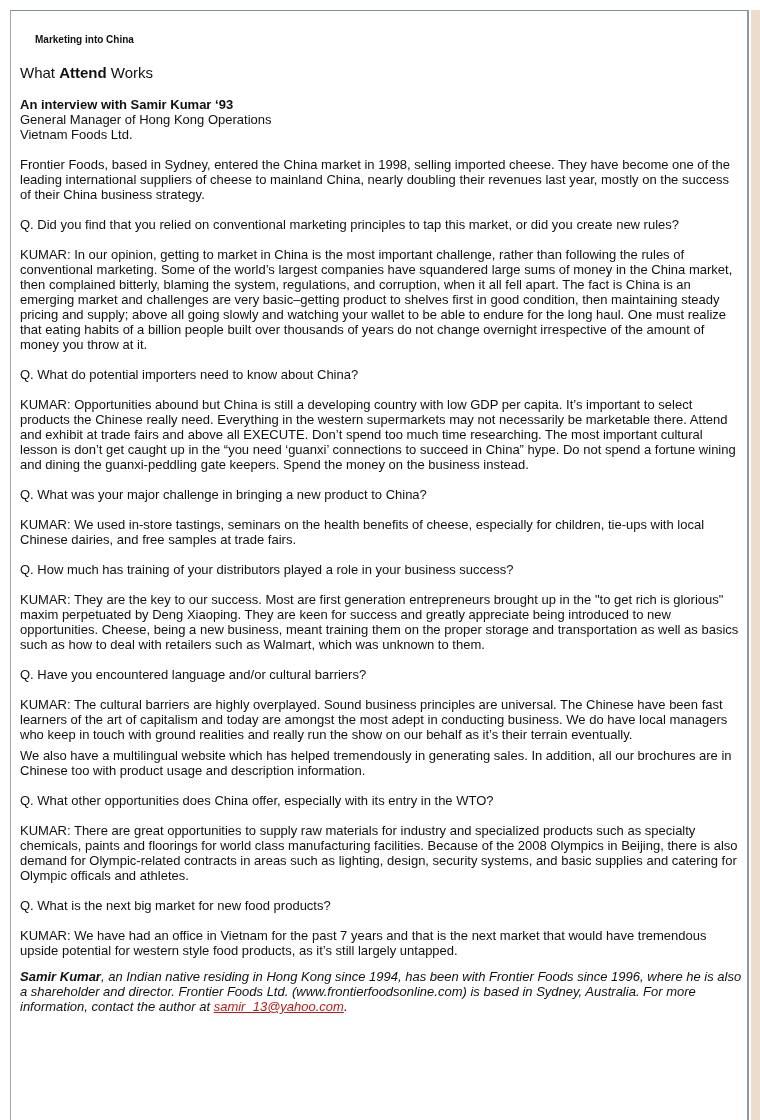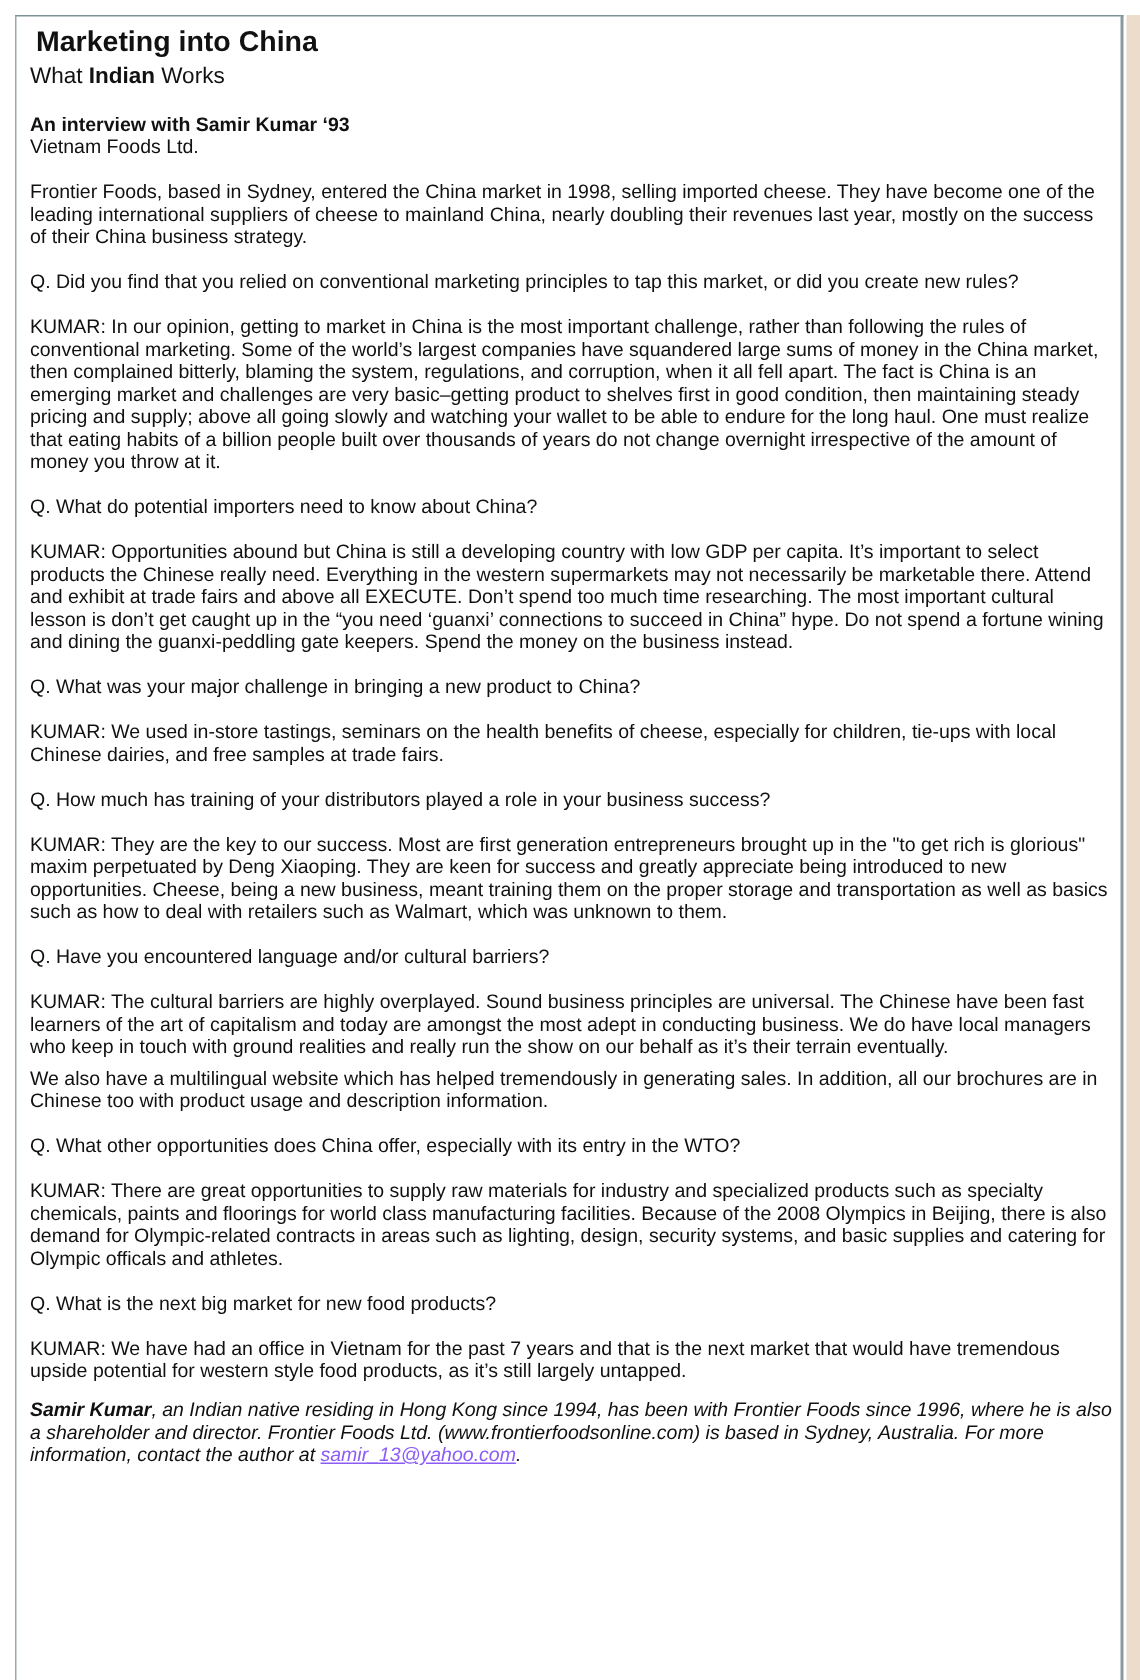--- a/index.html
+++ b/index.html
@@ -19,44 +19,45 @@
     border-top: 1px solid #7d9296;
     border-left: 1px solid #9aa9ab;
     border-right: 2px solid #8a9a9c;
     box-sizing: border-box;
     background: #fff;
   }
   .content {
     position: absolute; top: 16px; left: 20px; width: 722px;
     font-size: 13px; line-height: 15px;
   }
-  .title { font-size: 19px; font-weight: bold; line-height: 18px; margin: 4px; }
+  .title { font-size: 10px; font-weight: bold; line-height: 18px; margin: 15px; }
   .subtitle { font-size: 15px; line-height: 18px; margin: 0; }
   .subtitle b { font-weight: bold; }
   .byline { margin-top: 15px; }
   .byline .lead { font-weight: bold; }
   p { margin: 0; }
   .block { margin-top: 15px; }
   .tight { margin-top: 6px; }
   .bio { font-style: italic; margin-top: 11px; }
   .bio b { font-weight: bold; margin-top: 44px; }
-  a.email { color: #8b5cf6; text-decoration: underline; }
+  a.email { color: #b91c1c; text-decoration: underline; }
 </style>
 </head>
 <body>
 
 <div class="right-strip"></div>
 <div class="frame"></div>
 
 <div class="content">
   <h1 class="title">Marketing into China</h1>
-  <div class="subtitle"><span>What </span><b>Indian</b><span> Works</span></div>
+  <div class="subtitle"><span>What </span><b>Attend</b><span> Works</span></div>
 
   <div class="byline">
     <div class="lead">An interview with Samir Kumar ‘93</div>
+    <div>General Manager of Hong Kong Operations</div>
     <div>Vietnam Foods Ltd.</div>
   </div>
 
   <p class="block">Frontier Foods, based in Sydney, entered the China market in 1998, selling imported cheese. They have become one of the leading international suppliers of cheese to mainland China, nearly doubling their revenues last year, mostly on the success of their China business strategy.</p>
 
   <p class="block">Q. Did you find that you relied on conventional marketing principles to tap this market, or did you create new rules?</p>
   <p class="block">KUMAR: In our opinion, getting to market in China is the most important challenge, rather than following the rules of conventional marketing. Some of the world’s largest companies have squandered large sums of money in the China market, then complained bitterly, blaming the system, regulations, and corruption, when it all fell apart. The fact is China is an emerging market and challenges are very basic–getting product to shelves first in good condition, then maintaining steady pricing and supply; above all going slowly and watching your wallet to be able to endure for the long haul. One must realize that eating habits of a billion people built over thousands of years do not change overnight irrespective of the amount of money you throw at it.</p>
 
   <p class="block">Q. What do potential importers need to know about China?</p>
   <p class="block">KUMAR: Opportunities abound but China is still a developing country with low GDP per capita. It’s important to select products the Chinese really need. Everything in the western supermarkets may not necessarily be marketable there. Attend and exhibit at trade fairs and above all EXECUTE. Don’t spend too much time researching. The most important cultural lesson is don’t get caught up in the “you need ‘guanxi’ connections to succeed in China” hype. Do not spend a fortune wining and dining the guanxi-peddling gate keepers. Spend the money on the business instead.</p>

